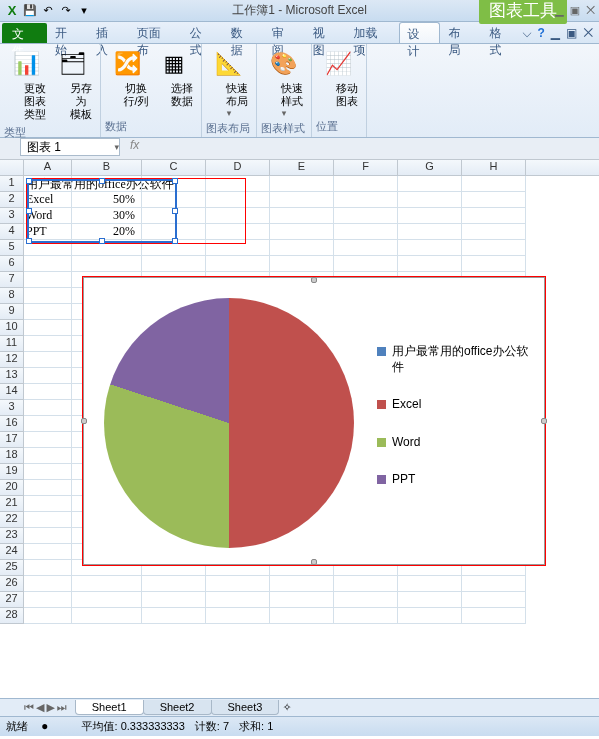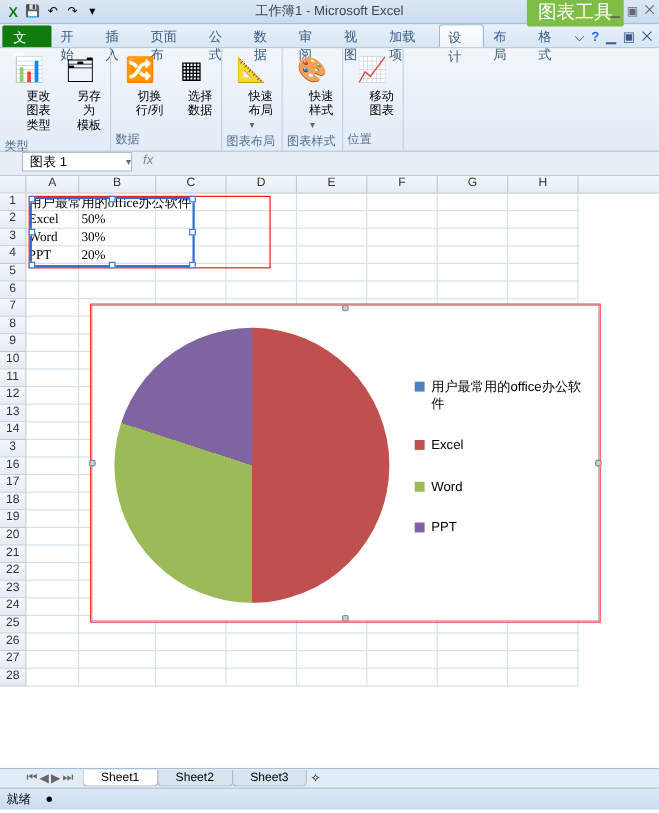--- a/index.html
+++ b/index.html
@@ -40,21 +40,21 @@
 .sheet-area { position: relative; height: 538px; overflow: hidden; background: #fff; }
 .col-headers { display: flex; height: 16px; background: linear-gradient(#f4f8fc, #e4ecf5); border-bottom: 1px solid #c0c8d0; }
 .rowhead-spacer { width: 24px; border-right: 1px solid #c0c8d0; }
 .col-header { text-align: center; font-size: 11px; border-right: 1px solid #c0c8d0; color: #333; }
 .rows { }
 .row { display: flex; height: 16px; }
 .row-header { width: 24px; text-align: center; font-size: 11px; background: linear-gradient(#f4f8fc, #e4ecf5); border-right: 1px solid #c0c8d0; border-bottom: 1px solid #c0c8d0; color: #333; }
 .cell { border-right: 1px solid #d4e0ea; border-bottom: 1px solid #d4e0ea; padding-left: 2px; font-size: 12px; font-family: SimSun, serif; overflow: visible; white-space: nowrap; }
 
 .cA { width: 48px; } .cB { width: 70px; } .cC { width: 64px; } .cD { width: 64px; } .cE { width: 64px; } .cF { width: 64px; } .cG { width: 64px; } .cH { width: 64px; }
-.cB.val { text-align: left; padding-right: 6px; }
+.cB.val { text-align: right; padding-right: 6px; }
 
 .data-highlight { position: absolute; left: 26px; top: 18px; width: 220px; height: 66px; border: 1.5px solid red; pointer-events: none; }
 .data-select { position: absolute; left: 27px; top: 19px; width: 150px; height: 64px; border: 2px solid #2a6ed0; pointer-events: none; }
 .sel-handle { width: 6px; height: 6px; background: #fff; border: 1px solid #2a6ed0; position: absolute; }
 
 
 .chart-wrap { position: absolute; left: 82px; top: 116px; width: 464px; height: 290px; border: 1.5px solid red; }
 .chart-inner { width: 100%; height: 100%; border: 1px solid #999; background: #fff; position: relative; }
 .chart-sel-handle { width: 6px; height: 6px; background: #ccc; border: 1px solid #888; border-radius: 2px; position: absolute; }
 .pie { position: absolute; left: 20px; top: 20px; width: 250px; height: 250px; border-radius: 50%;
@@ -563,13 +563,18 @@
   </div>
   <div class="sheet-tab active">Sheet1</div>
   <div class="sheet-tab">Sheet2</div>
   <div class="sheet-tab">Sheet3</div>
   <span style="margin-left:4px;">✧</span>
 </div>
 
 <div class="statusbar">
   <span class="ready">就绪</span>
   <span>⏺</span>
+  <div class="stats">
+    <span><span>平均值:</span> <span>0.333333333</span></span>
+    <span><span>计数:</span> <span>7</span></span>
+    <span><span>求和:</span> <span>1</span></span>
+  </div>
 </div>
 
 </body></html>

